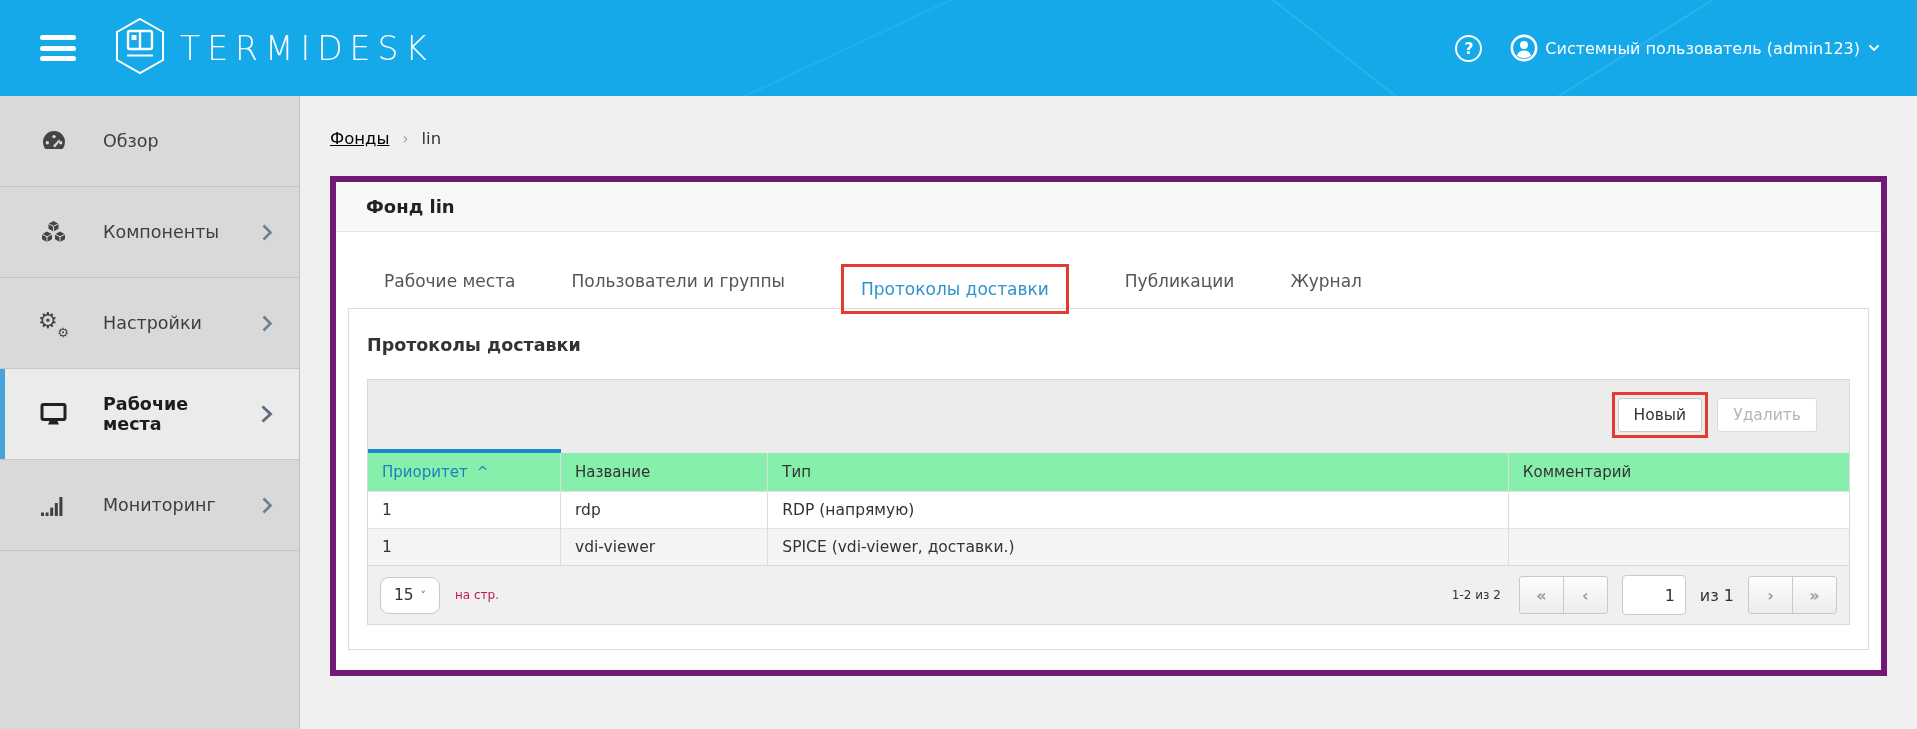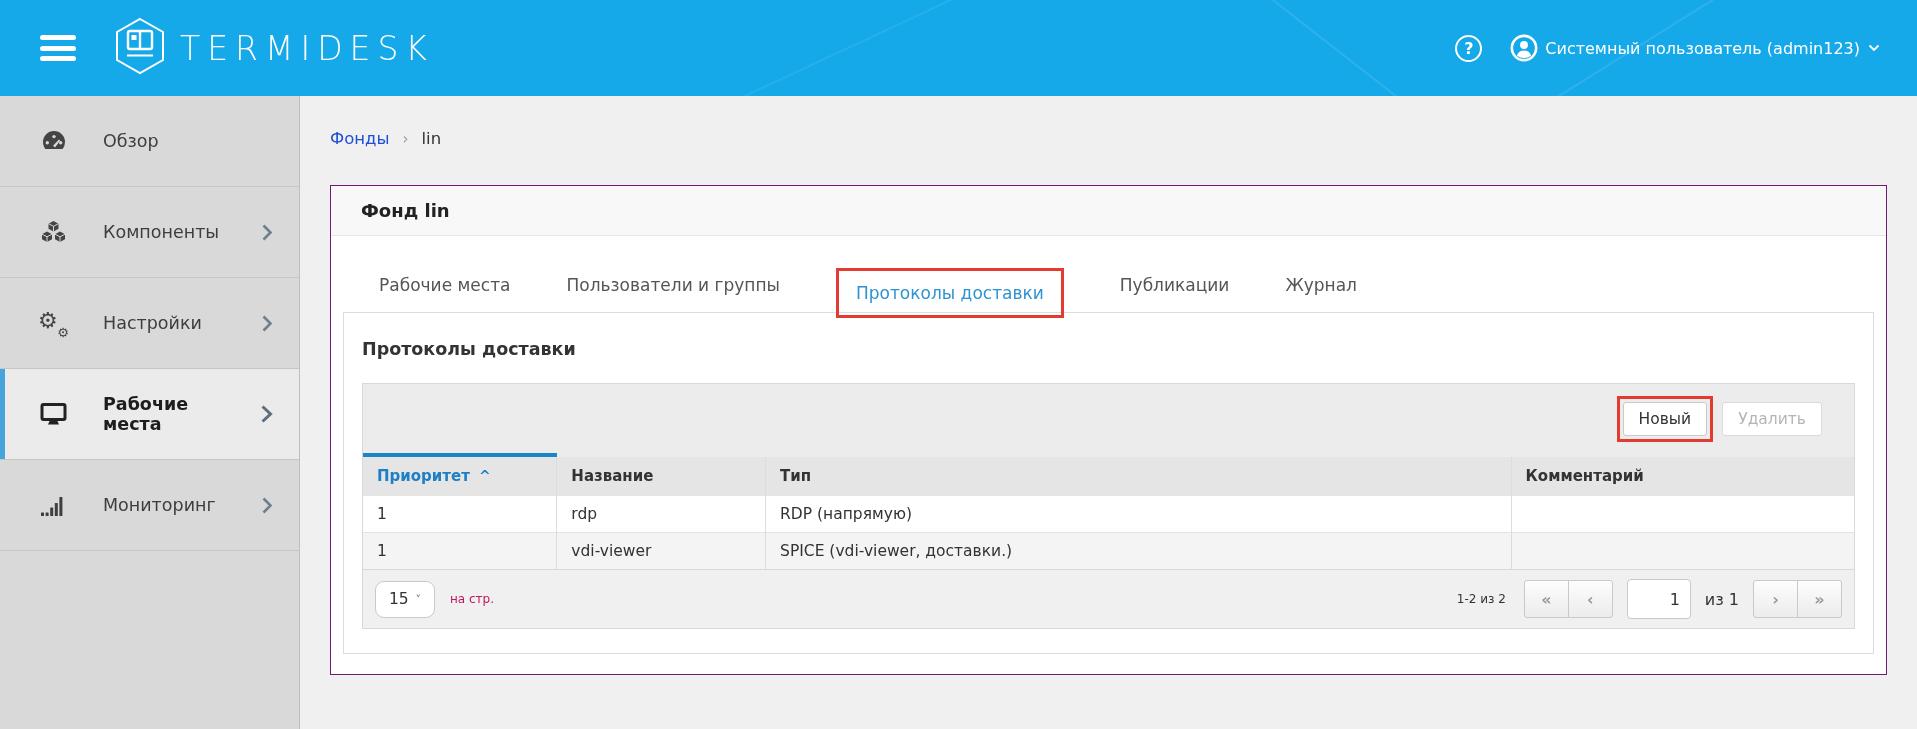--- a/index.html
+++ b/index.html
@@ -47,25 +47,25 @@
   .side-item.active {
     background:#ebebeb; box-shadow:inset 5px 0 0 #46a3dc;
     font-weight:bold; color:#1d1d1d;
   }
   .gear-wrap { position:relative; width:27px; height:26px; color:#454545; }
   .gear-big { font-size:22px; position:absolute; left:-2px; top:-2px; }
   .gear-small { font-size:13px; position:absolute; right:-2px; bottom:-4px; }
   .main { flex:1; padding:0 30px; }
   
   .breadcrumb { margin-top:33px; font-size:16.5px; display:flex; align-items:center; }
-  .crumb-link { color:#1d4ed8; cursor:pointer; }
+  .crumb-link { color:#000000; cursor:pointer;text-decoration:underline; }
   .crumb-sep { color:#9a9a9a; margin:0 13px; font-size:15px; }
   .crumb-current { color:#333; }
   
-  .card { margin-top:37px; background:#fff; border:1px solid #701a75; }
+  .card { margin-top:28px; background:#fff; border:6px solid #701a75; }
   .card-header {
     padding:14px 30px; background:#f8f8f8; border-bottom:1px solid #e6e6e6;
     font-size:18px; font-weight:bold; color:#222;
   }
   .card-body { padding:22px 12px 20px; }
   .tabs { display:flex; align-items:center; padding-left:36px; gap:56px; height:54px; }
   .tab { font-size:17px; color:#555; cursor:pointer; white-space:nowrap; }
   .tab.active { color:#2e93cf; }
   .tab-annotation {
     border:3px solid #e33b32; padding:12px 17px; position:relative; top:8px;
@@ -80,22 +80,22 @@
   }
   .btn {
     background:#fff; border:1px solid #c9c9c9; border-radius:3px;
     font-size:15.5px; color:#333; padding:7px 15px; cursor:pointer;
     font-family:inherit;
   }
   .btn:disabled { color:#b5b5b5; border-color:#dadada; cursor:default; }
   .red-annotation { border:3px solid #e33b32; padding:3px; display:inline-block; margin-right:9px;text-decoration:underline; }
   table { width:100%; border-collapse:collapse; font-size:15.5px; table-layout:fixed; }
   th {
-    text-align:left; padding:10px 14px; background:#e5e5e5; color:#333;
-    font-size:15px; font-weight:700; border-top:4px solid #ececec;
+    text-align:left; padding:10px 14px; background:#86efac; color:#333;
+    font-size:15px; font-weight:400; border-top:4px solid #ececec;
   }
   th + th, td + td { border-left:1px solid #dcdcdc; }
   th.sorted { color:#1e7fc2; border-top-color:#1a86c8; }
   .sort-caret { margin-left:9px; font-size:14px; }
   td { padding:9px 14px; border-top:1px solid #e3e3e3; color:#333; }
   tr.alt td { background:#f4f4f4; }
   .col-priority { width:13%; } .col-name { width:14%; } .col-type { width:50%; } .col-comment { width:23%; }
   
   .table-footer {
     background:#f0f0f0; border-top:1px solid #d9d9d9; display:flex;

